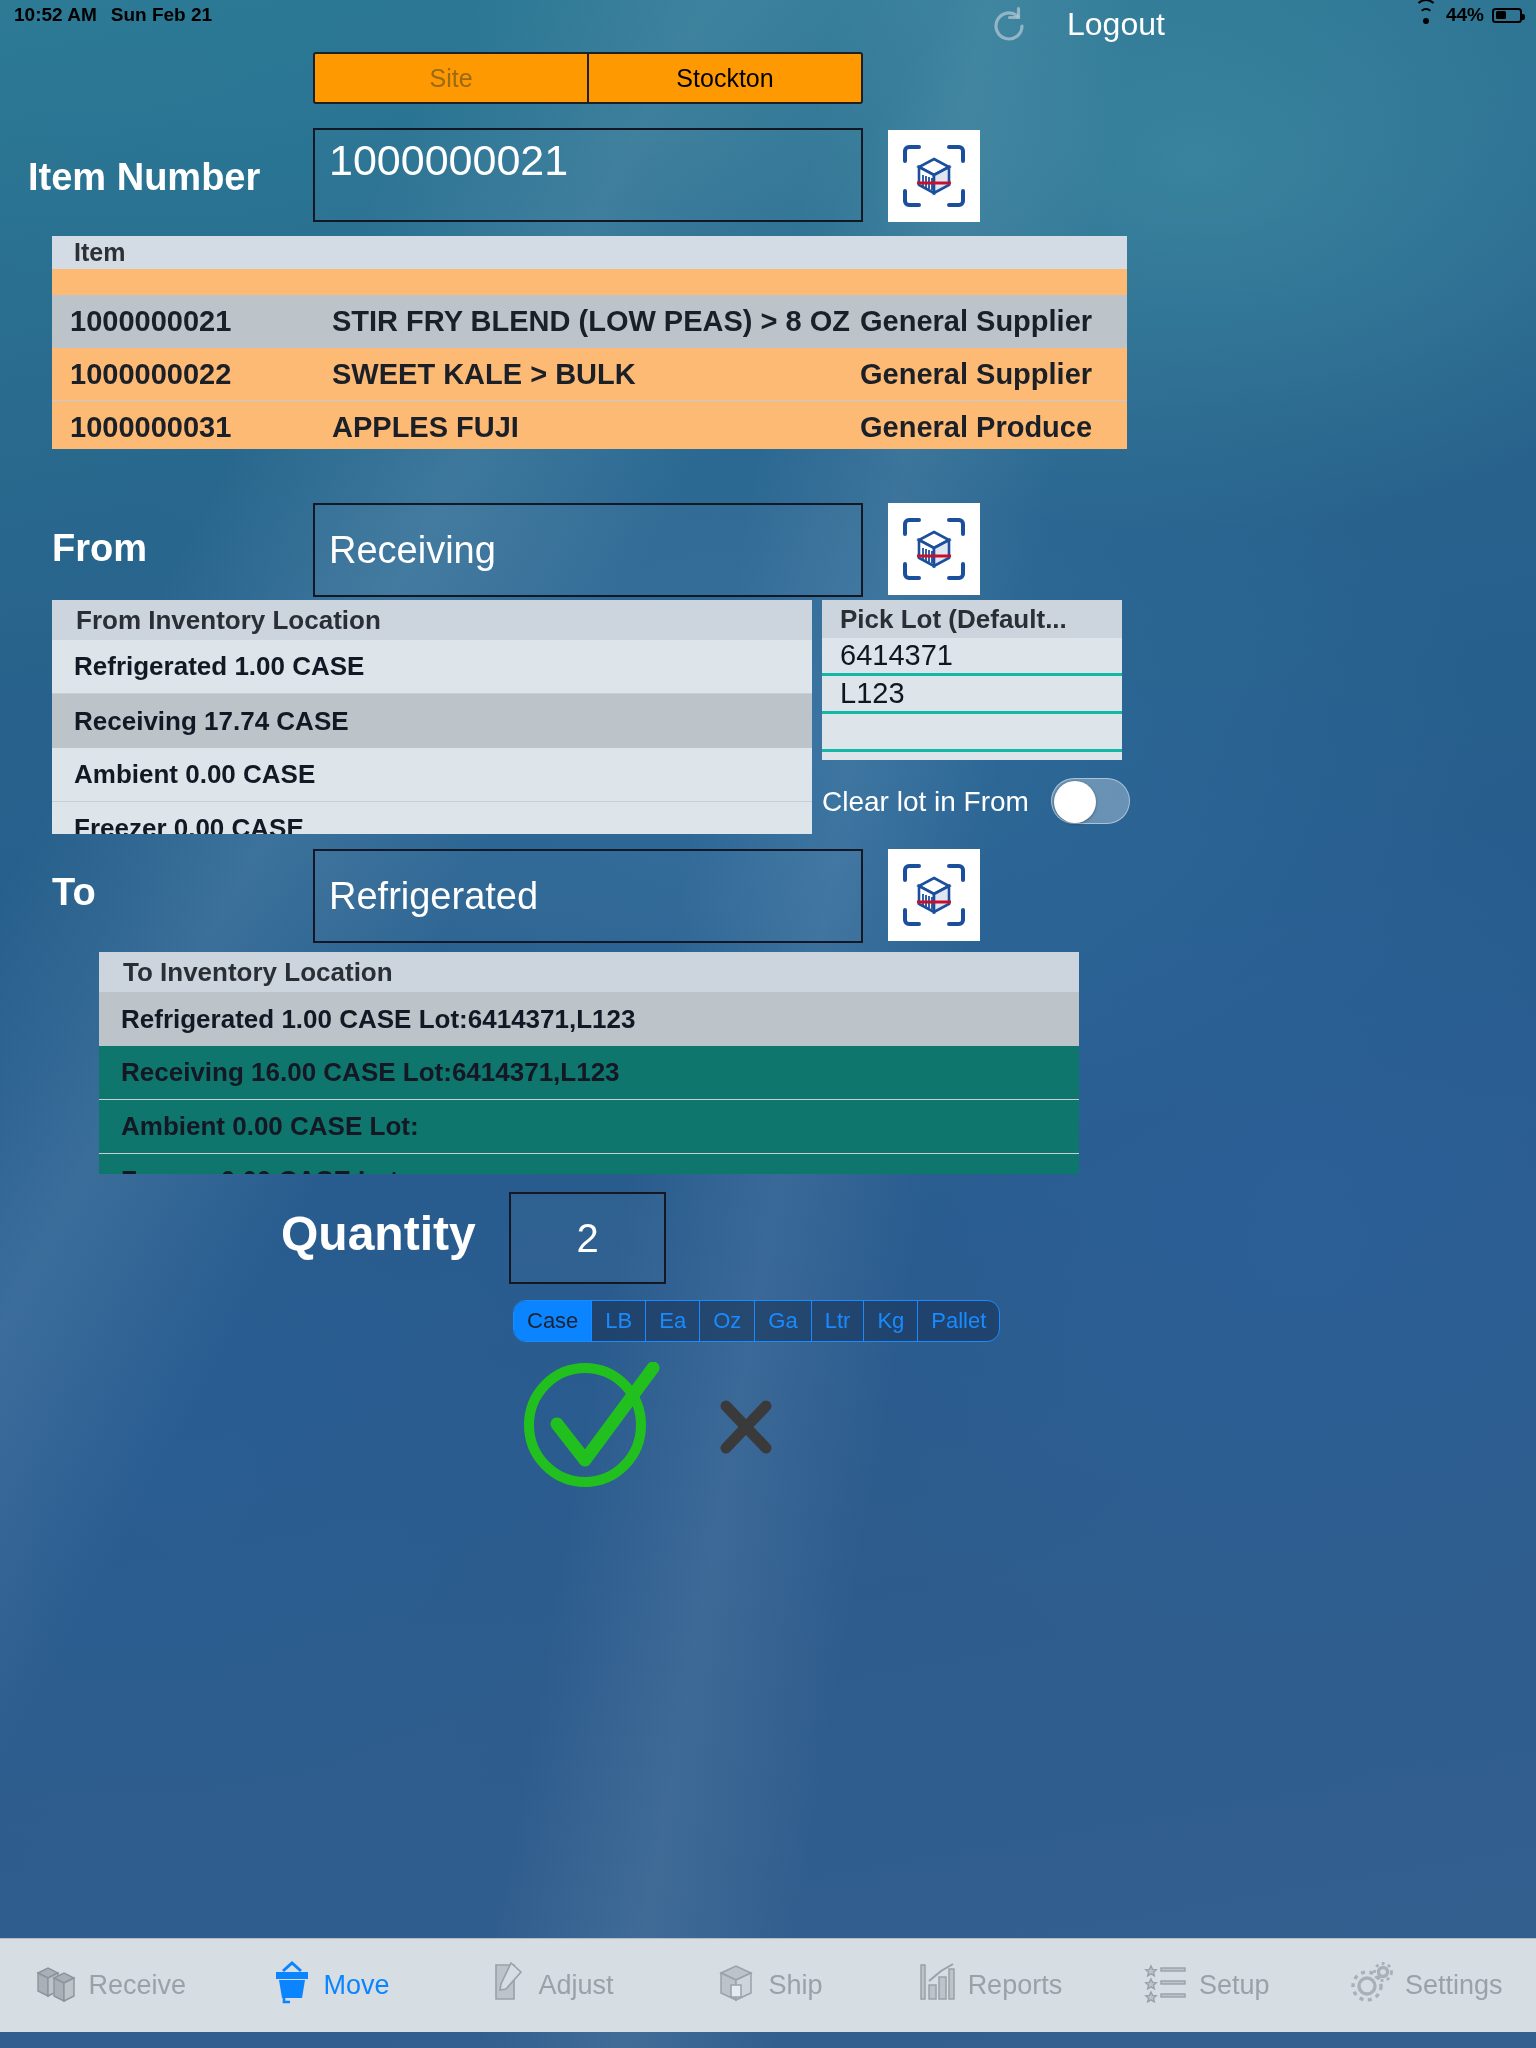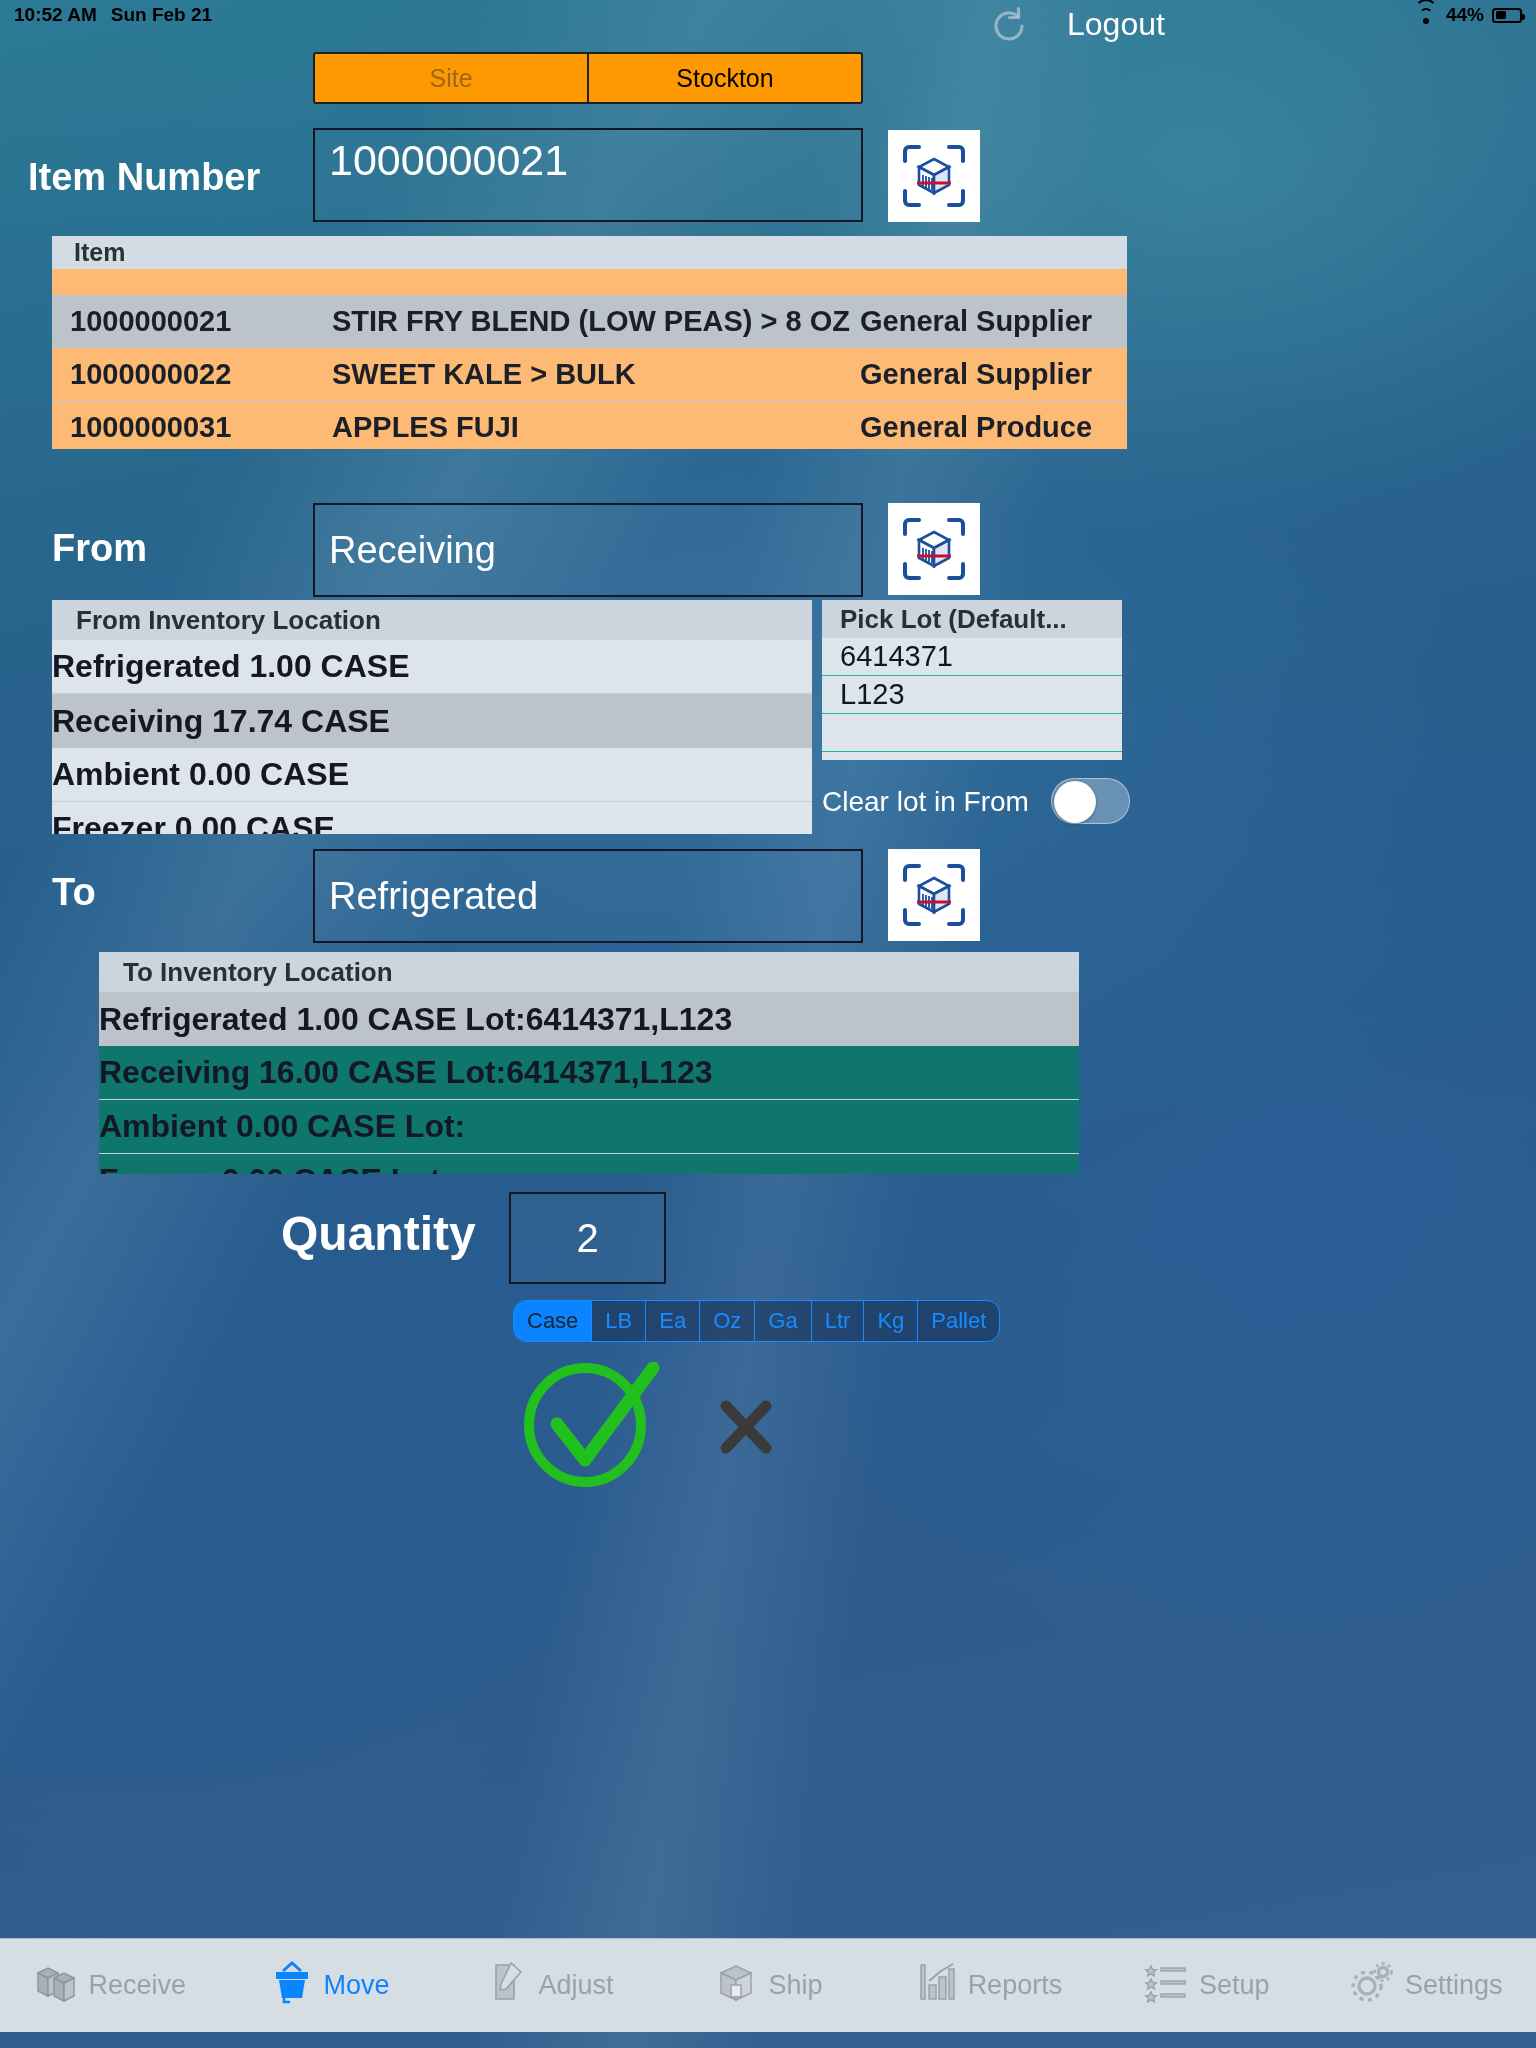--- a/index.html
+++ b/index.html
@@ -140,34 +140,34 @@
                 font-size: 38px; align-items: center; padding-top: 0; background: rgba(255,255,255,.03); }
   #to-field   { left: 313px; top: 849px; width: 550px; height: 94px;
                 font-size: 38px; align-items: center; padding-top: 0; background: rgba(255,255,255,.03); }
 
   #from-loc-panel { left: 52px; top: 600px; width: 760px; height: 234px; background: #dde4ea; }
   .loc-head {
     height: 40px; background: #ccd5de; display: flex; align-items: center;
     padding-left: 24px; font-size: 26px; font-weight: bold; color: #2a2f36;
   }
   .loc-row {
-    height: 54px; display: flex; align-items: center; 
-    font-size: 32px; font-weight: bold; color: #131824;
+    height: 54px; display: flex; align-items: center; padding-left: 22px;
+    font-size: 26px; font-weight: bold; color: #131824;
     border-bottom: 1px solid #c6ced6;
   }
   .loc-row.sel { background: #bcc3c9; border-bottom: none; }
 
   #picklot-panel { left: 822px; top: 600px; width: 300px; height: 160px; background: #dde4ea; }
   .pl-head {
     height: 38px; background: #ccd5de; display: flex; align-items: center;
     padding-left: 18px; font-size: 26px; font-weight: bold; color: #2a2f36;
   }
   .pl-row {
     height: 38px; display: flex; align-items: center; padding-left: 18px;
-    font-size: 29px; color: #101620; border-bottom: 1px solid #14b8a6;
+    font-size: 29px; color: #101620; border-bottom: 3px solid #14b8a6;
   }
   #clear-lot-label { position: absolute; left: 822px; top: 786px;
                      font-size: 28px; color: #fff; }
   .switch {
     position: absolute; left: 1051px; top: 778px;
     width: 79px; height: 46px; border-radius: 23px;
     background: rgba(235,242,248,.32); border: 1px solid rgba(255,255,255,.45);
   }
   .switch .knob {
     position: absolute; left: 2px; top: 2px;

